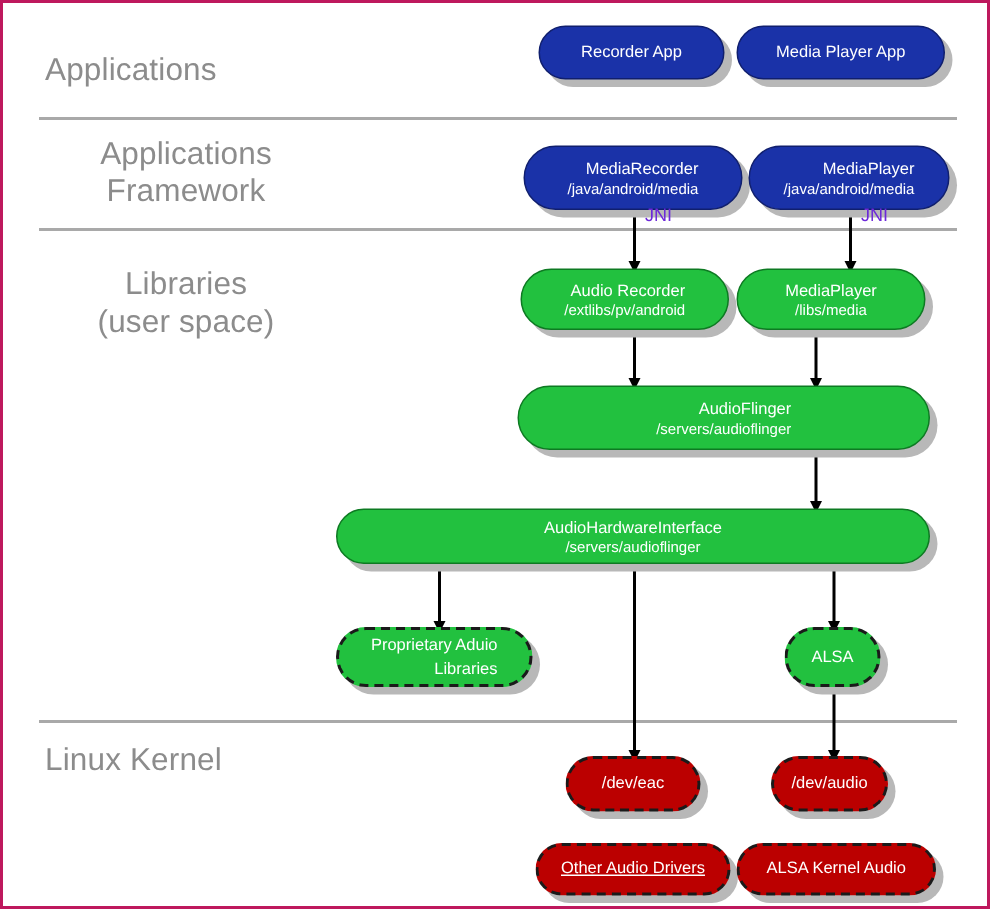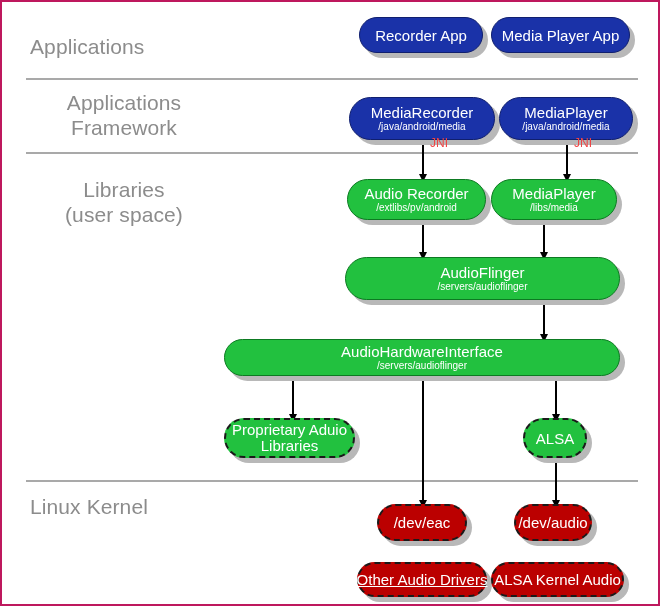--- a/index.html
+++ b/index.html
@@ -63,31 +63,31 @@
     box-sizing: border-box;
   }
   .node .text {
     position: relative;
     z-index: 2;
     padding: 0 8px;
     pointer-events: none;
   }
   .node .title {
     display: block;
-    font-size: 15px;
+    font-size: 11px;
     line-height: 15px;
     white-space: nowrap;
   }
   .node .sub {
     display: block;
     font-size: 10px;
     line-height: 12px;
     white-space: nowrap;
   }
-  .node.two-line .title { line-height: 16px; }
+  .node.two-line .title { line-height: 16px; text-align: right; }
 
   
   .fill-blue  .body, .fill-blue  .shadow { border-radius: 999px; }
   .fill-green .body, .fill-green .shadow { border-radius: 999px; }
   .fill-red   .body, .fill-red   .shadow { border-radius: 999px; }
   .node .shadow { border-radius: 999px; }
 
   .fill-blue  .body { background: #1a32a8; border: 1px solid #101f6e; }
   .fill-green .body { background: #22c13f; border: 1px solid #0d7a22; }
   .fill-red   .body { background: #bb0000; border: 1px solid #7a0000; }
@@ -107,21 +107,21 @@
     width: 0;
     height: 0;
     border-left: 4px solid transparent;
     border-right: 4px solid transparent;
     border-top: 8px solid #000000;
     z-index: 2;
   }
   .edge-label {
     position: absolute;
     font-size: 12px;
-    color: #ef4444;
+    color: #6d28d9;
     font-family: "Liberation Sans", sans-serif;
     z-index: 4;
     white-space: nowrap;
   }
 </style>
 </head>
 <body>
 
 <div id="diagram-root">
 

